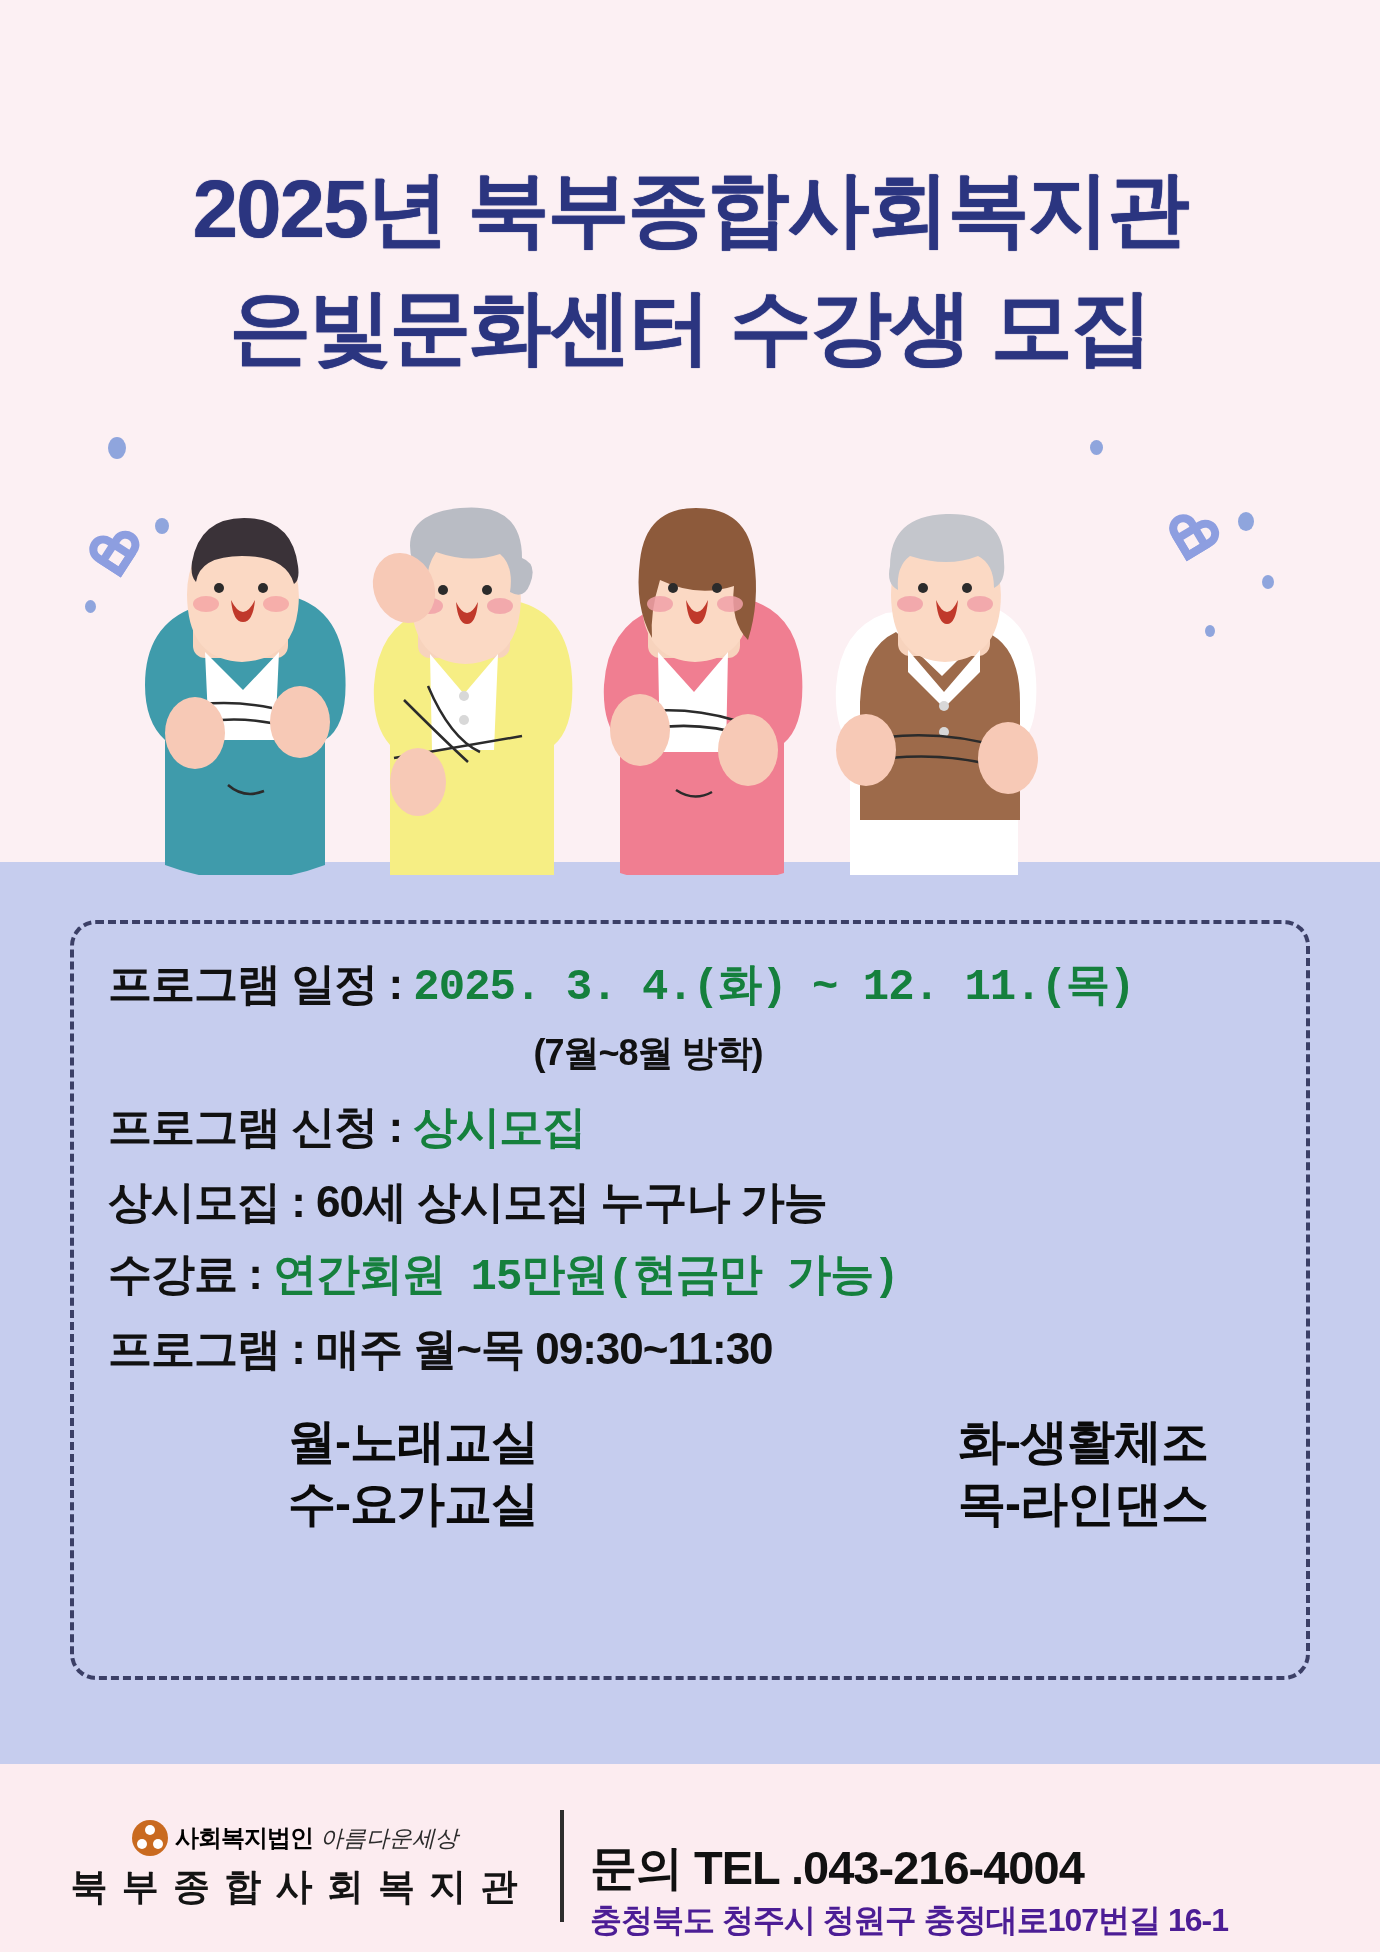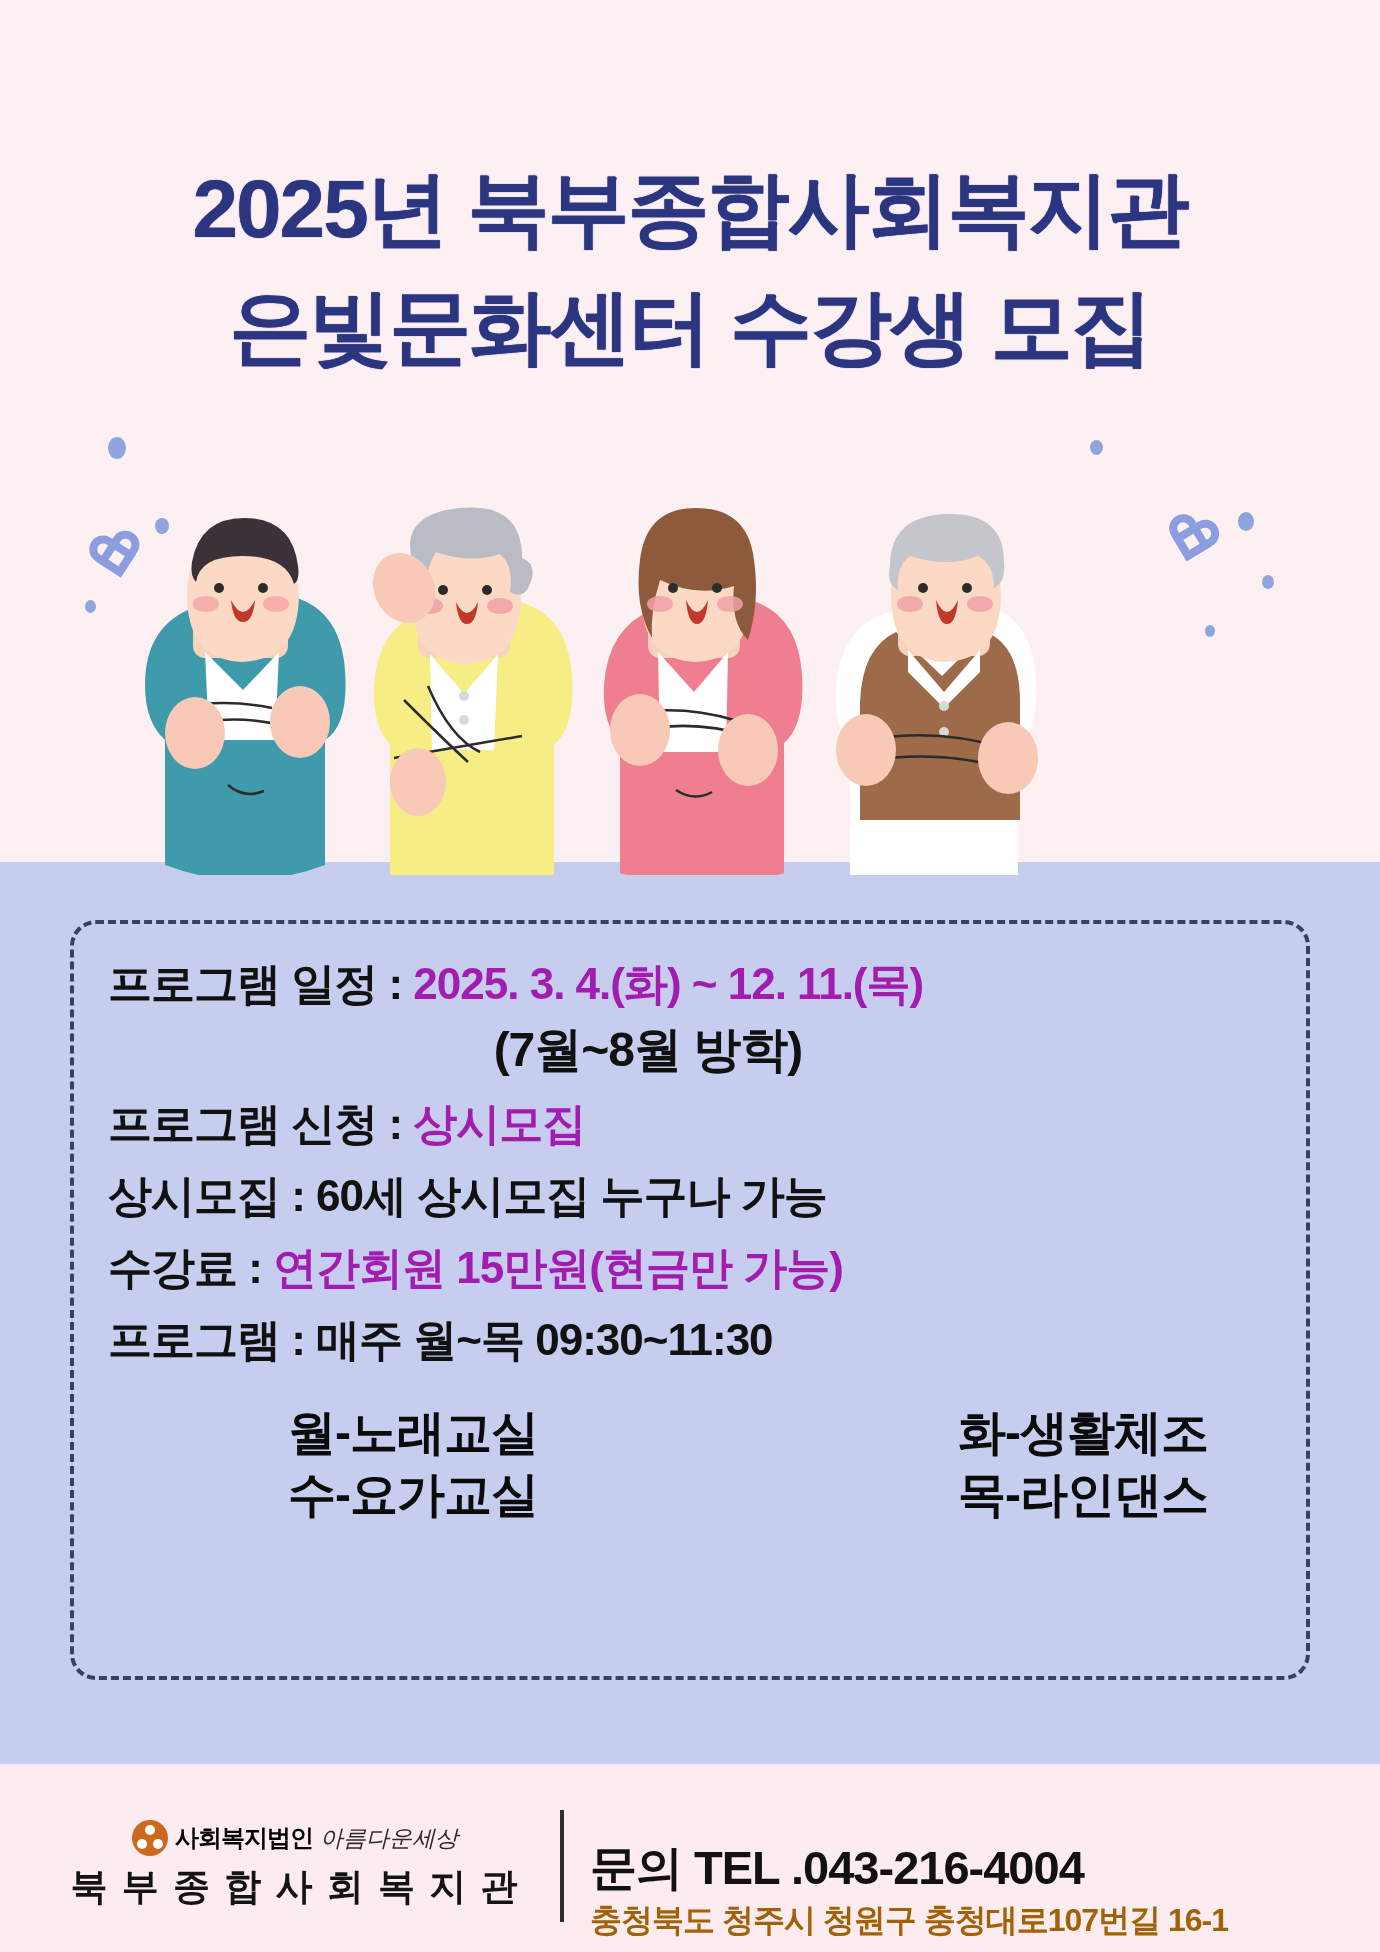--- a/index.html
+++ b/index.html
@@ -70,23 +70,23 @@
     border:4px dashed #3b3f66;border-radius:26px;
     box-sizing:border-box;
     padding:34px 28px 0 34px;
     z-index:7;
   }
   .info-line{
     font-size:44px;font-weight:900;color:#111;
     line-height:52px;margin-bottom:20px;letter-spacing:-1px;
     white-space:nowrap;
   }
-  .hl{color:#a21caf;}
+  .hl{color:#15803d;font-family:Liberation Mono, monospace;}
   .info-sub{
-    font-size:48px;font-weight:900;color:#111;
+    font-size:36px;font-weight:900;color:#111;
     text-align:center;line-height:52px;margin:-6px 0 22px 0;
     letter-spacing:-1px;padding-right:90px;
   }
   .classes{
     display:flex;justify-content:space-between;
     padding:16px 70px 0 180px;
   }
   .class-col{
     font-size:48px;font-weight:900;color:#0b0b0b;
     line-height:62px;letter-spacing:-1px;white-space:nowrap;
@@ -115,21 +115,21 @@
   .logo-mark i:nth-child(2){left:5px;top:19px;}
   .logo-mark i:nth-child(3){left:21px;top:19px;}
   .logo-corp{font-size:24px;font-weight:900;color:#000000;letter-spacing:-1px;}
   .logo-slogan{font-size:23px;color:#2b2b2b;font-family:"Liberation Serif",serif;font-style:italic;}
   .logo-name{font-size:37px;font-weight:900;color:#141414;letter-spacing:2px;}
   .divider{
     width:4px;height:112px;background:#2d2d2d;margin:0 26px 0 0;
   }
   .contact{flex:1;margin-top:47px;}
   .tel{font-size:47px;font-weight:900;color:#111;letter-spacing:-1px;line-height:60px;}
-  .addr{font-size:32px;font-weight:900;color:#a16207;letter-spacing:-1px;line-height:44px;}
+  .addr{font-size:32px;font-weight:900;color:#4c1d95;letter-spacing:-1px;line-height:44px;}
 </style>
 </head>
 <body>
 
 <div class="poster">
 
   <div class="band-top"></div>
   <div class="band-mid"></div>
   <div class="band-bottom"></div>
 

